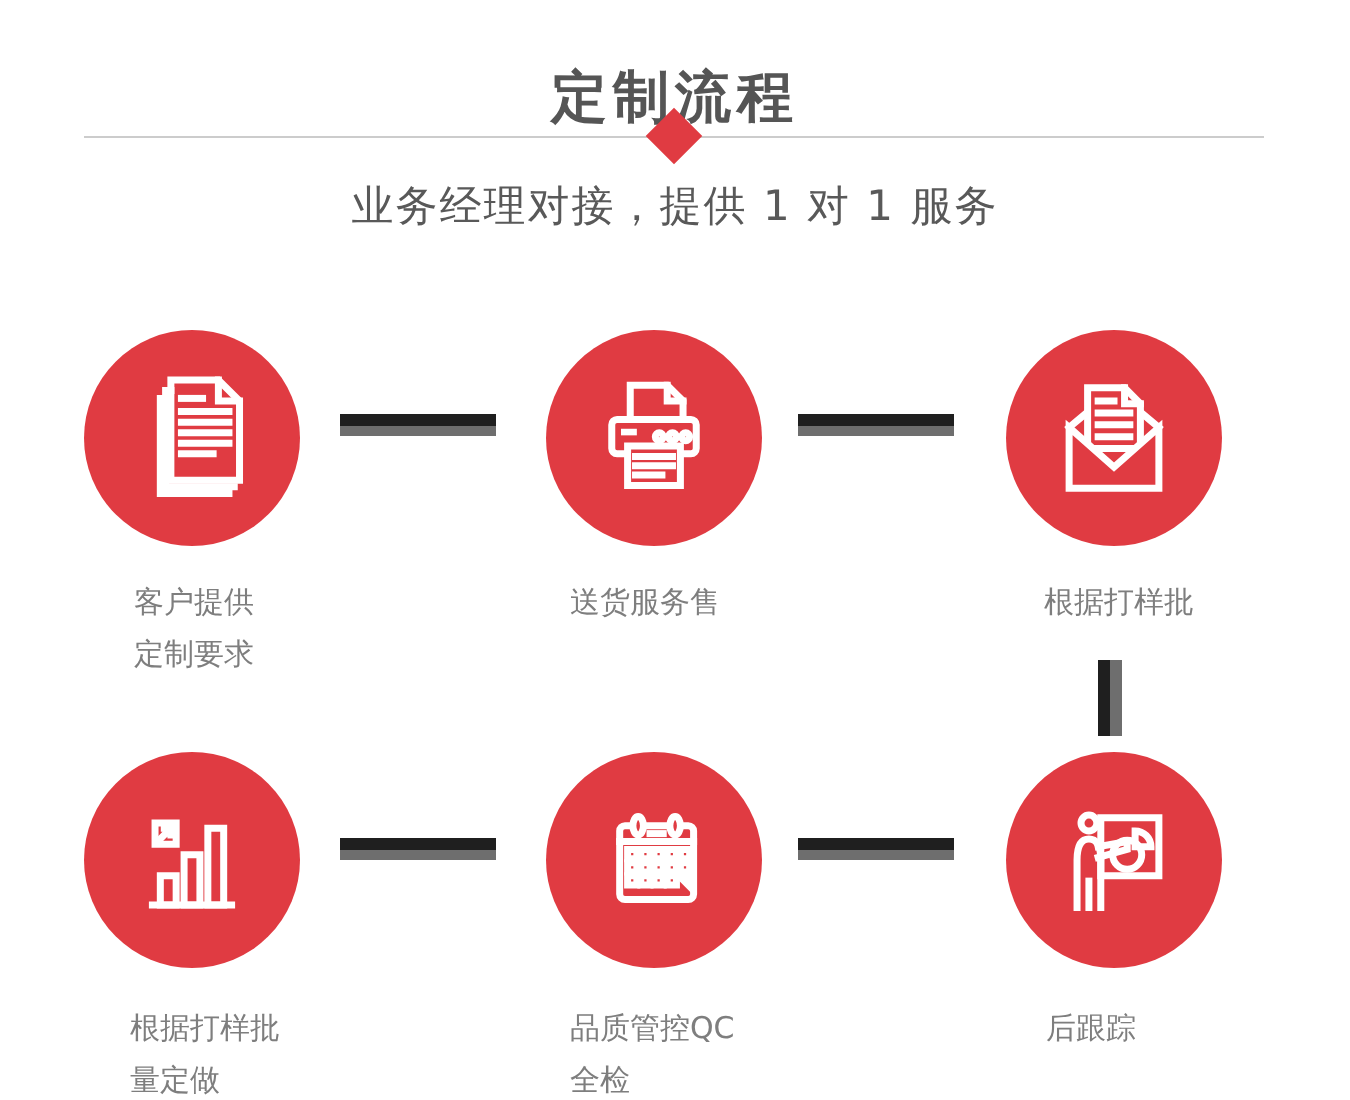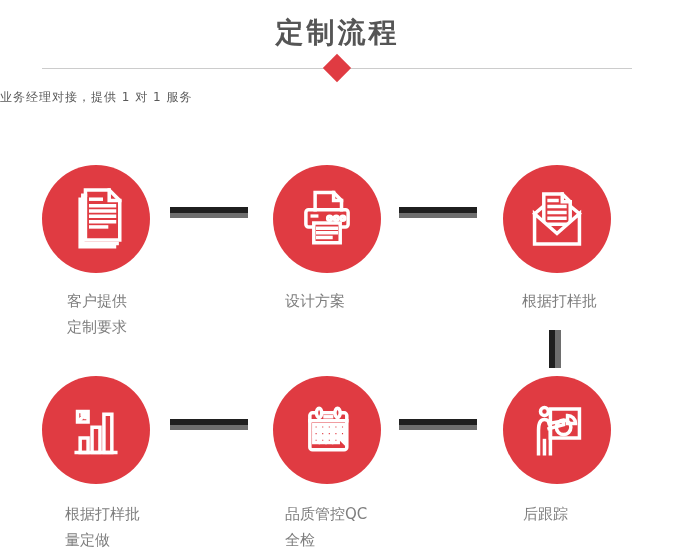--- a/index.html
+++ b/index.html
@@ -1,24 +1,24 @@
 <!DOCTYPE html>
 <html><head>
 <meta charset="utf-8">
 <style>
   html,body{margin:0;padding:0;background:#fff;}
   .stage{position:relative;width:675px;height:550px;background:#ffffff;overflow:hidden;
          font-family:"DejaVu Sans","Liberation Sans",sans-serif;}
-  .title{position:absolute;top:14px;left:0;width:675px;text-align:center;
+  .title{position:absolute;top:30px;left:0;width:675px;text-align:center;
          font-size:28px;font-weight:bold;color:#555555;letter-spacing:3px;}
   .divider{position:absolute;top:68px;left:42px;width:590px;height:1px;background:#cccccc;}
   .diamond{position:absolute;top:58px;left:327px;width:20px;height:20px;
            background:#e03b42;transform:rotate(45deg);}
-  .subtitle{position:absolute;top:89px;left:0;width:675px;text-align:left;
-            font-size:12px;color:#595959;letter-spacing:1px;}
+  .subtitle{position:absolute;top:89px;left:0;width:675px;text-align:center;
+            font-size:21px;color:#595959;letter-spacing:1px;}
   .circle{position:absolute;width:108px;height:108px;border-radius:50%;background:#e03b42;
           display:flex;align-items:center;justify-content:center;}
   .circle svg{width:66px;height:66px;display:block;}
   .hconn{position:absolute;width:78px;height:11px;
          background:linear-gradient(#1f1f1f 55%,#6e6e6e 55%);}
   .vconn{position:absolute;width:12px;height:38px;
          background:linear-gradient(90deg,#1f1f1f 50%,#6e6e6e 50%);}
   .caption{position:absolute;font-size:15px;line-height:26px;color:#7e7e7e;text-align:left;}
   .caption span{display:block;}
   svg *{vector-effect:non-scaling-stroke;}
@@ -124,21 +124,21 @@
   <div class="hconn" style="left:399px;top:207px;"></div>
   <div class="vconn" style="left:549px;top:330px;"></div>
   <div class="hconn" style="left:170px;top:419px;"></div>
   <div class="hconn" style="left:399px;top:419px;"></div>
 
   <div class="caption" style="left:67px;top:288px;">
     <span>客户提供</span>
     <span>定制要求</span>
   </div>
   <div class="caption" style="left:285px;top:288px;">
-    <span>设计方案</span>
+    <span>送货服务售</span>
   </div>
   <div class="caption" style="left:522px;top:288px;">
     <span>根据打样批</span>
   </div>
   <div class="caption" style="left:65px;top:501px;">
     <span>根据打样批</span>
     <span>量定做</span>
   </div>
   <div class="caption" style="left:285px;top:501px;">
     <span>品质管控QC</span>

